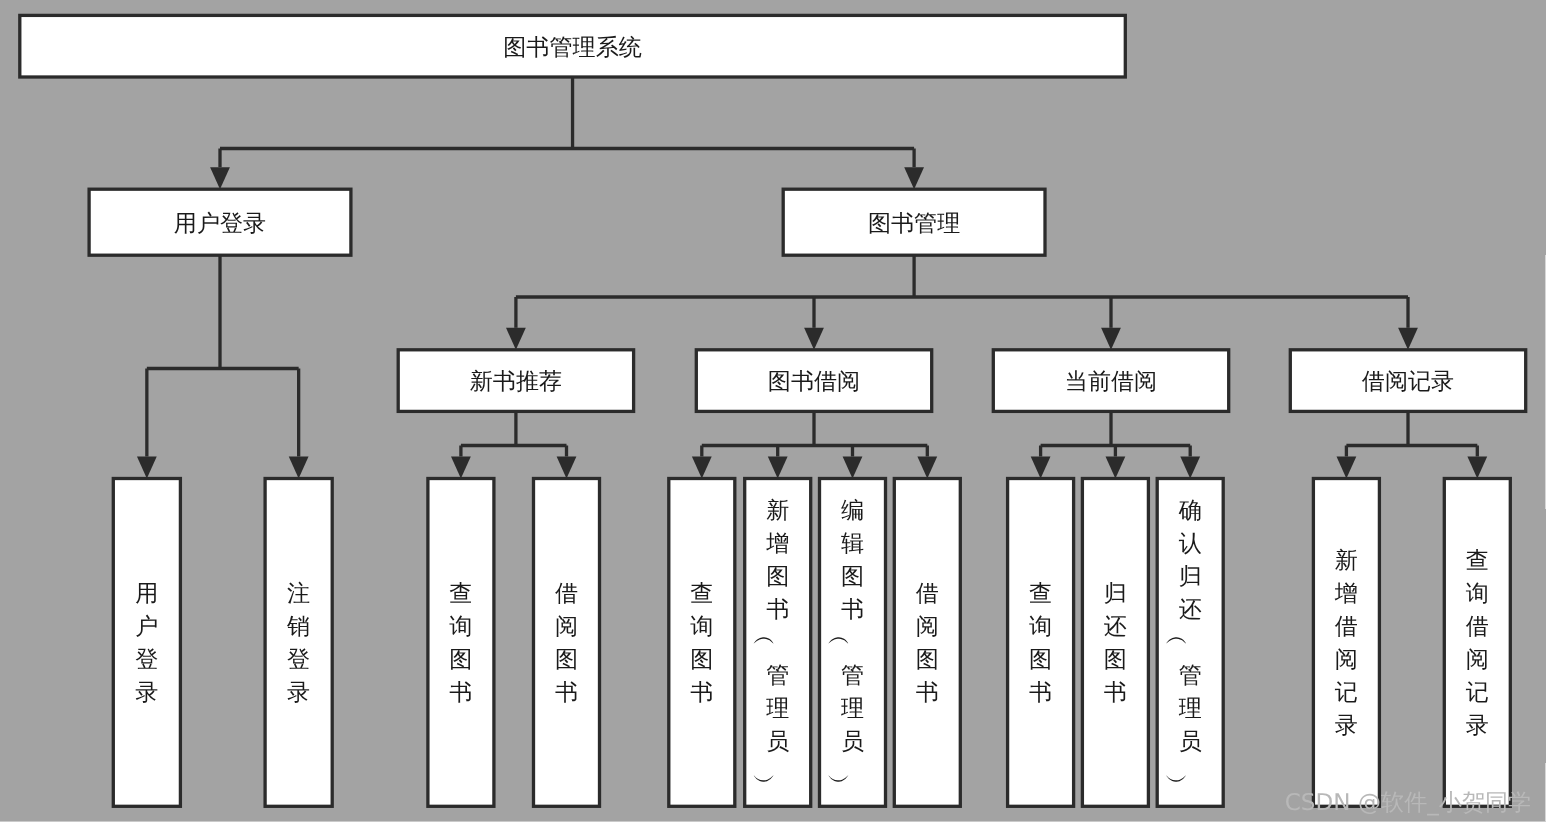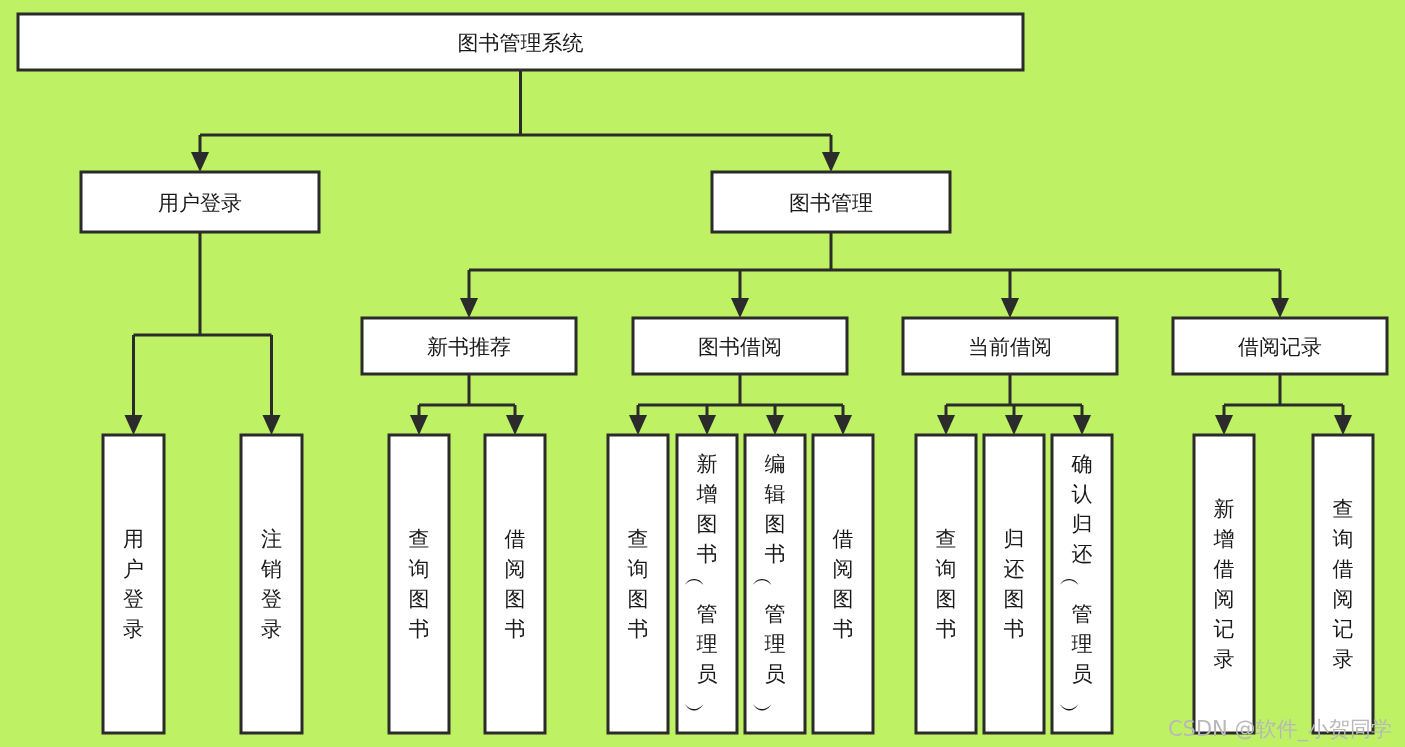--- a/index.html
+++ b/index.html
@@ -11,21 +11,21 @@
   body {
     width: 1405px;
     height: 747px;
     font-family: "DejaVu Sans", "Liberation Sans", sans-serif;
     overflow: hidden;
   }
   #diagram-root {
     position: relative;
     width: 1405px;
     height: 747px;
-    background: #bef264;
+    background: #a3a3a3;
   }
   svg#flow-svg {
     position: absolute;
     left: 0;
     top: 0;
     width: 1405px;
     height: 747px;
     display: block;
   }
   .node-rect {

